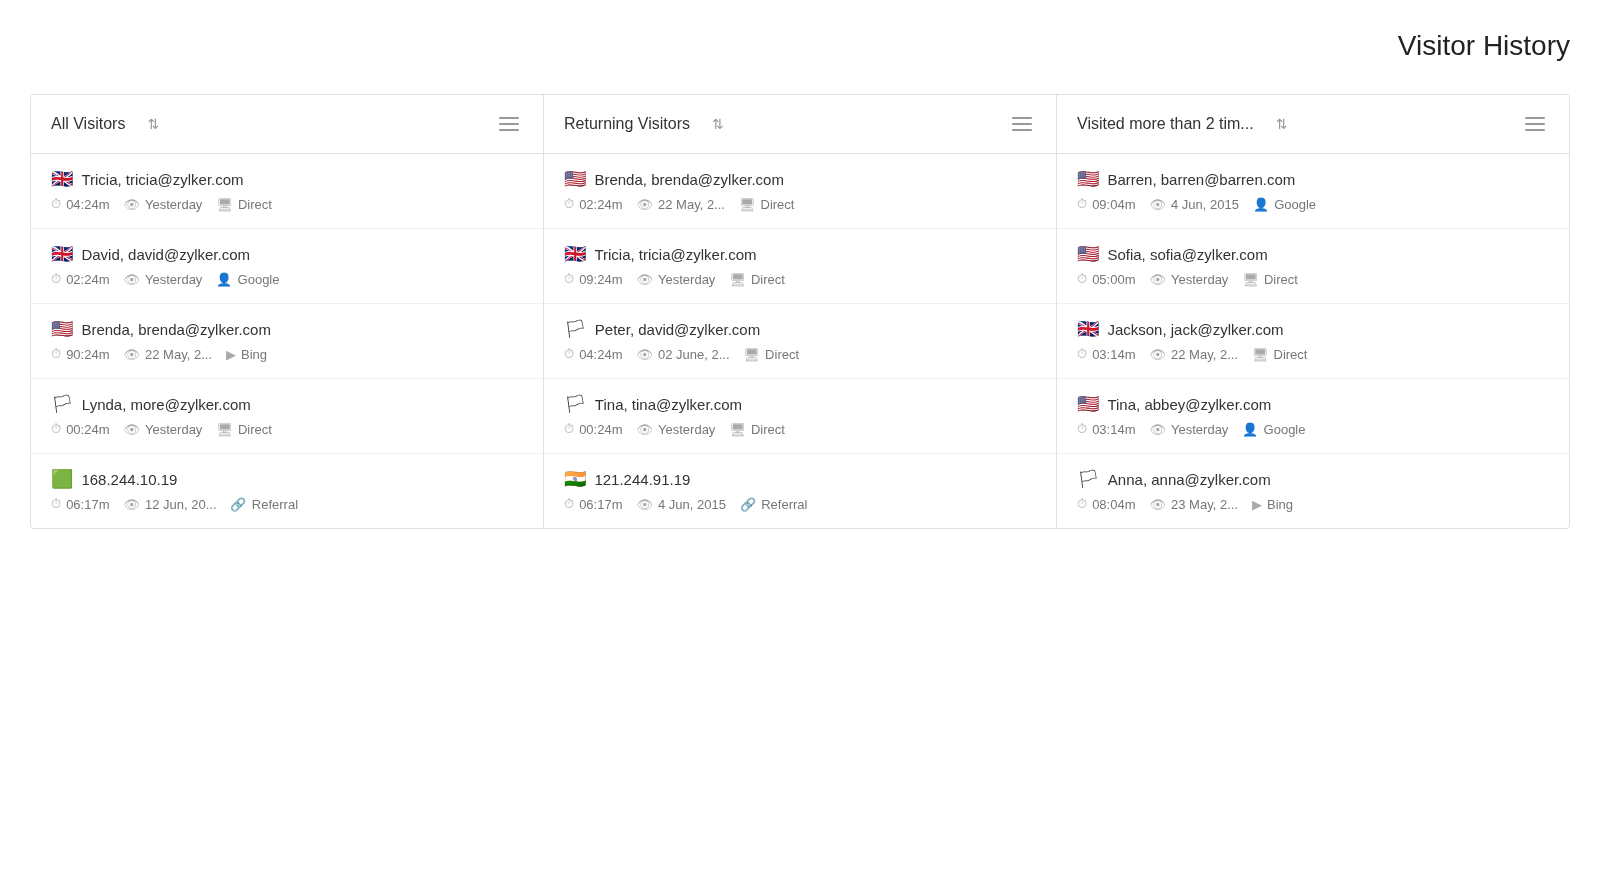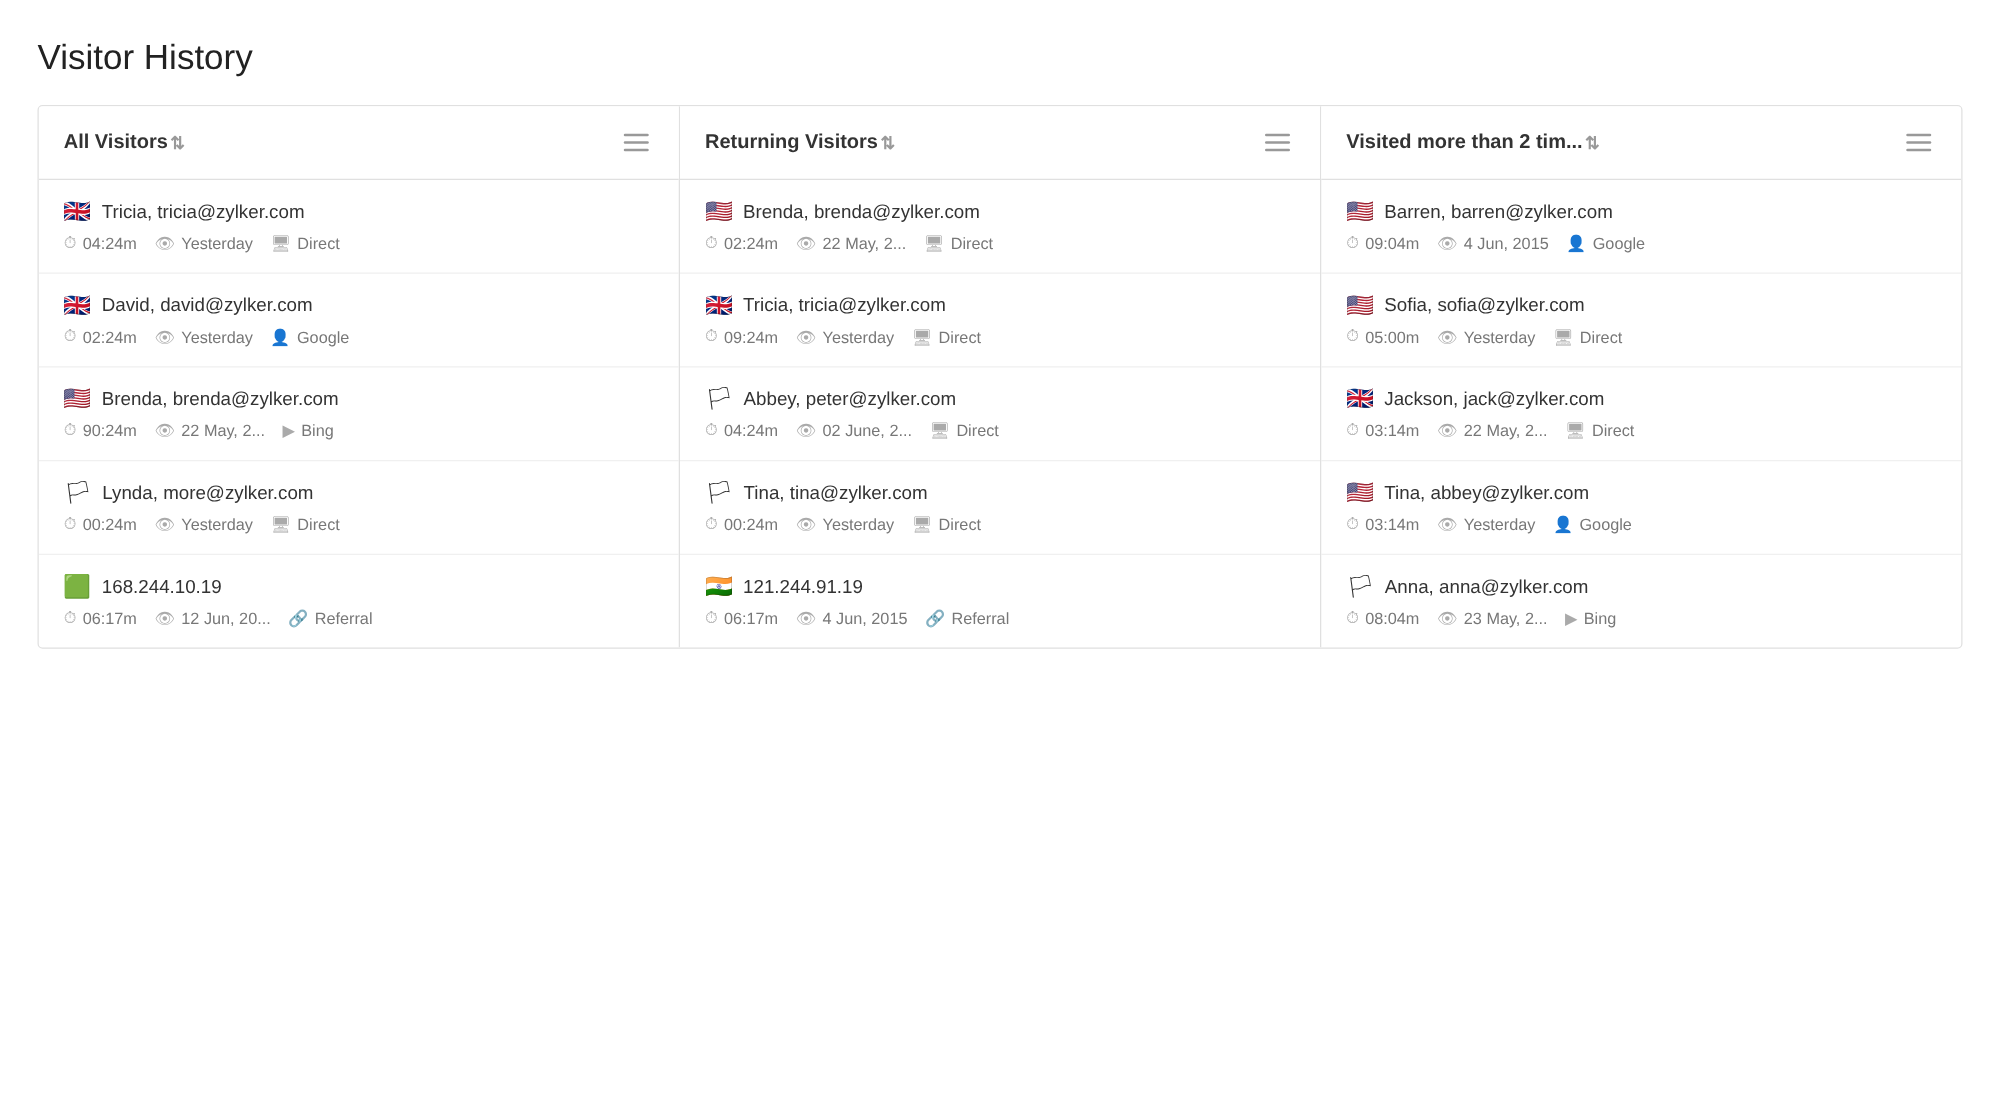--- a/index.html
+++ b/index.html
@@ -5,22 +5,23 @@
     * { box-sizing: border-box; margin: 0; padding: 0; }
     body {
       font-family: -apple-system, BlinkMacSystemFont, 'Segoe UI', sans-serif;
       background: #fff;
       color: #333;
       padding: 30px;
     }
     h1 {
       font-size: 28px;
       font-weight: 500;
-      margin-bottom: 22px;
+      margin-bottom: 32px;
       color: #222;
+      text-align: right;
     }
     .columns {
       display: flex;
       gap: 0;
       border: 1px solid #e0e0e0;
       border-radius: 4px;
       overflow: hidden;
     }
     .column {
       flex: 1;
@@ -30,25 +31,25 @@
     .col-header {
       display: flex;
       align-items: center;
       justify-content: space-between;
       padding: 18px 20px;
       border-bottom: 1px solid #e0e0e0;
       background: #fff;
     }
     .col-header-title {
       font-size: 16px;
-      font-weight: 700;
+      font-weight: 400;
       color: #333;
       display: flex;
       align-items: center;
-      gap: 2px;
+      gap: 22px;
     }
     .sort-icon {
       font-size: 11px;
       color: #999;
     }
     .menu-icon {
       cursor: pointer;
       display: flex;
       flex-direction: column;
       gap: 4px;
@@ -264,21 +265,21 @@
           </div>
           <div class="meta-item">
             <span class="meta-icon" style="font-size:13px;color:#aaa;">🖥</span>
             <span>Direct</span>
           </div>
         </div>
       </div>
       <div class="visitor-card">
         <div class="visitor-name">
           <span class="flag">🏳</span>
-          <span>Abbey, peter@zylker.com</span>
+          <span>Peter, david@zylker.com</span>
         </div>
         <div class="visitor-meta">
           <div class="meta-item">
             <span class="meta-icon" style="font-size:13px;color:#aaa;">⏱</span>
             <span>04:24m</span>
           </div>
           <div class="meta-item">
             <span class="meta-icon" style="font-size:13px;color:#aaa;">👁</span>
             <span>02 June, 2...</span>
           </div>
@@ -337,21 +338,21 @@
         </div>
         <div class="menu-icon">
           <span></span>
           <span></span>
           <span></span>
         </div>
       </div>
       <div class="visitor-card">
         <div class="visitor-name">
           <span class="flag">🇺🇸</span>
-          <span>Barren, barren@zylker.com</span>
+          <span>Barren, barren@barren.com</span>
         </div>
         <div class="visitor-meta">
           <div class="meta-item">
             <span class="meta-icon" style="font-size:13px;color:#aaa;">⏱</span>
             <span>09:04m</span>
           </div>
           <div class="meta-item">
             <span class="meta-icon" style="font-size:13px;color:#aaa;">👁</span>
             <span>4 Jun, 2015</span>
           </div>

